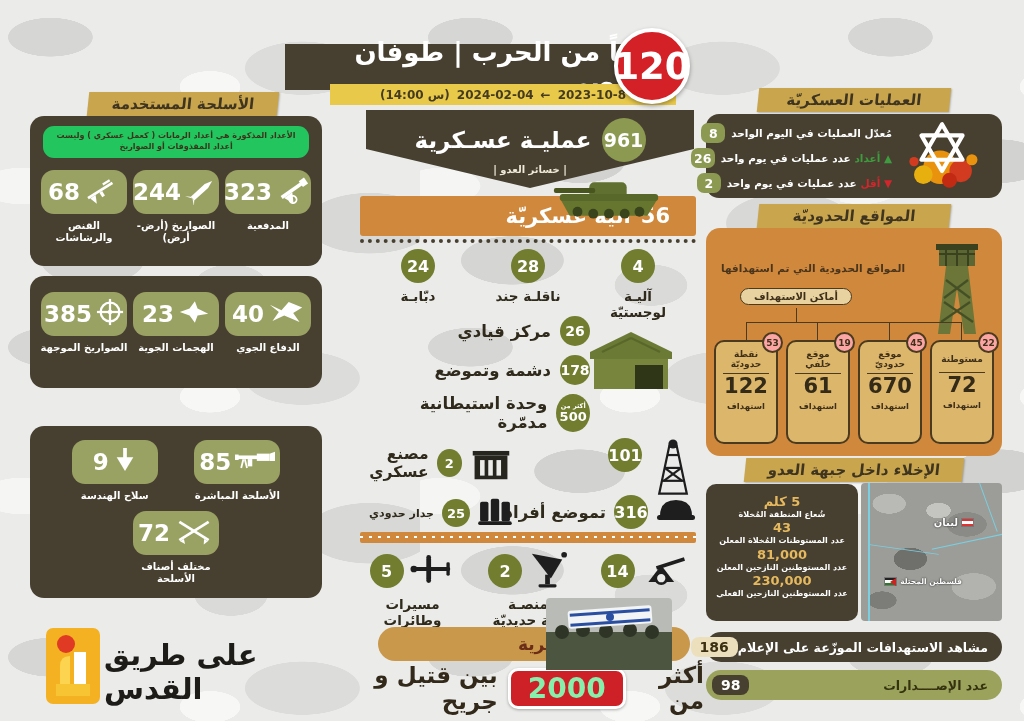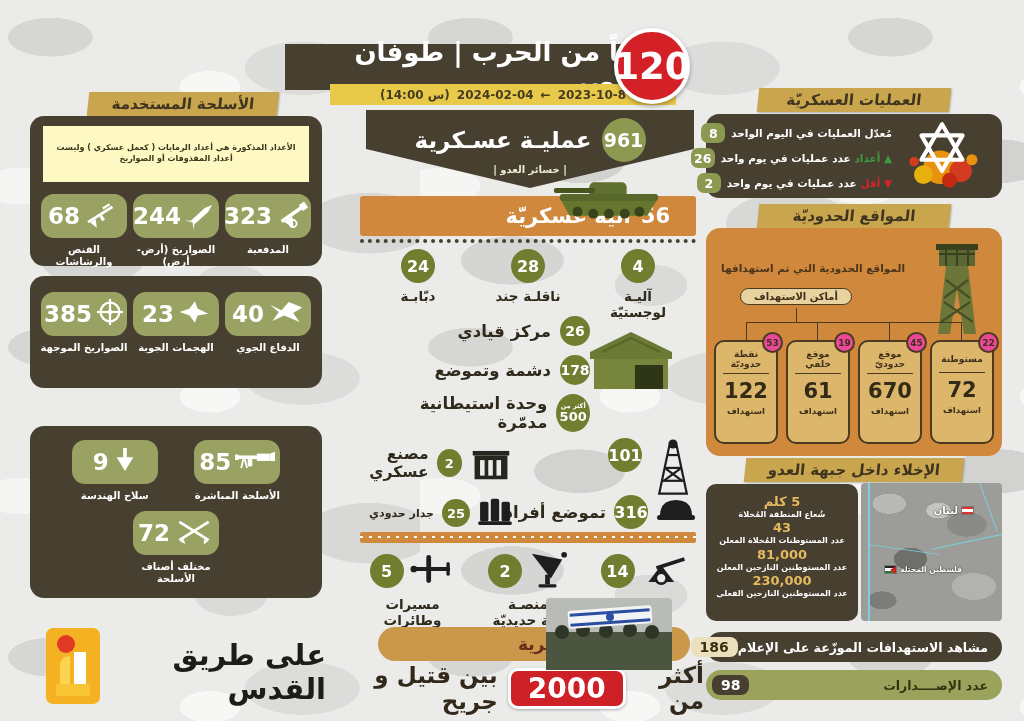--- a/index.html
+++ b/index.html
@@ -30,22 +30,22 @@
     box-shadow:0 2px 4px rgba(0,0,0,.35); z-index:3; }
   .date-bar{ left:330px; top:84px; width:346px; height:21px; background:#e9c94a;
     color:#443b20; font-size:12px; font-weight:bold; gap:7px; }
 
   
   .gold-head{ background:#c9a64e; color:#3e3420; font-weight:bold; text-align:center;
     font-size:15px; height:24px; transform:skewX(-6deg); box-shadow:1px 1px 2px rgba(0,0,0,.25); }
 
   
   .panel{ border-radius:14px; }
-  .note-pill{ margin:10px 13px 4px; background:#fef9c3; border-radius:0; font-size:8px;
-    color:#3d341c; text-align:center; padding:17px 6px; font-weight:bold; line-height:1.35; }
+  .note-pill{ margin:10px 13px 4px; background:#22c55e; border-radius:11px; font-size:8px;
+    color:#3d341c; text-align:center; padding:5px 6px; font-weight:bold; line-height:1.35; }
   .w-row{ display:flex; justify-content:space-around; align-items:flex-start; padding:8px 8px 0; }
   .w-item{ width:92px; text-align:center; }
   .w-pill{ direction:ltr; background:#9aa263; border-radius:13px; height:44px; width:86px;
     margin:0 auto; display:flex; align-items:center; justify-content:center; gap:4px; }
   .w-num{ color:#fff; font-size:23px; font-weight:bold; }
   .w-label{ font-size:10px; color:#fff; font-weight:bold; margin-top:6px; line-height:1.25; }
 
   
   .pennant{ left:366px; top:110px; width:328px; height:78px; background:#474031;
     clip-path:polygon(0 0,100% 0,100% 50%,50% 100%,0 50%); text-align:center; padding-top:8px; }
@@ -78,21 +78,21 @@
     background-size:100% 2px; background-position:0 4px; background-repeat:no-repeat; }
   .bot-row{ left:360px; top:551px; width:336px; display:flex; justify-content:space-between; }
   .bot-col{ width:105px; text-align:center; }
   .bot-top{ direction:ltr; display:flex; align-items:center; justify-content:center; gap:6px; height:40px; }
   .losses-banner{ left:378px; top:627px; width:312px; height:34px; background:#c9984b;
     border-radius:17px; display:flex; align-items:center; justify-content:center;
     padding-left:120px; color:#6b2d18; font-size:17px; font-weight:bold; }
   .losses-line{ left:352px; top:662px; width:352px; display:flex; align-items:center;
     justify-content:center; gap:10px; }
   .losses-txt{ font-size:23px; font-weight:bold; color:#33291a; }
-  .red-box{ background:#ce2127; border:3px solid #fff; border-radius:10px; color:#ffffff;
+  .red-box{ background:#ce2127; border:3px solid #fff; border-radius:10px; color:#86efac;
     font-size:28px; font-weight:bold; padding:1px 17px; box-shadow:0 1px 3px rgba(0,0,0,.3); }
 
   
   .ops-panel{ left:706px; top:114px; width:296px; height:84px; border-radius:13px; }
   .ops-rows{ position:absolute; left:10px; top:9px; width:176px; display:flex;
     flex-direction:column; gap:5px; }
   .ops-row{ display:flex; align-items:center; justify-content:space-between; gap:6px; }
   .ops-row .lbl{ font-size:10.5px; color:#fff; font-weight:bold; white-space:nowrap; }
   .sq-num{ background:#8c9951; color:#fff; border-radius:7px; min-width:24px; height:20px;
     display:inline-flex; align-items:center; justify-content:center; font-size:12.5px; font-weight:bold;
@@ -103,56 +103,56 @@
     font-size:10.5px; font-weight:bold; color:#4a351c; }
   .sites-pill{ position:absolute; right:150px; top:60px; width:112px; background:#e8d2a0;
     border:1.5px solid #4a3a20; border-radius:12px; font-size:10px; font-weight:bold;
     color:#3f301a; text-align:center; padding:2px 0; }
   .tree-v{ position:absolute; border-right:1.5px solid #4a3a20; }
   .tree-h{ position:absolute; border-top:1.5px solid #4a3a20; }
   .cards-row{ position:absolute; left:8px; top:112px; width:280px; display:flex; gap:8px; }
   .site-card{ position:relative; width:64px; height:104px; background:#dcb66b;
     border:2px solid #4a3a20; border-radius:10px; text-align:center; padding-top:7px; }
   .site-badge{ position:absolute; top:-10px; right:-7px; width:21px; height:21px; border-radius:50%;
-    background:#ec4899; border:2px solid #4a3a20; font-size:9px; font-weight:bold; color:#3f301a;
+    background:#fca5a5; border:2px solid #4a3a20; font-size:9px; font-weight:bold; color:#3f301a;
     display:flex; align-items:center; justify-content:center; }
   .site-type{ font-size:9px; font-weight:bold; color:#3f301a; border-bottom:1.5px solid #4a3a20;
     margin:0 7px; padding-bottom:4px; min-height:24px; display:flex; align-items:center; justify-content:center; }
-  .site-val{ font-size:21px; font-weight:bold; color:#332a18; margin-top:5px; }
+  .site-val{ font-size:21px; font-weight:bold; color:#332a18; }
   .site-unit{ font-size:8.5px; font-weight:bold; color:#3f301a; margin-top:3px; }
   .evac-panel{ left:706px; top:484px; width:152px; height:137px; border-radius:10px; padding:11px 9px; text-align:center; }
   .ev-val{ color:#e6b95e; font-size:13px; font-weight:bold; line-height:1.15; }
   .ev-lbl{ color:#fff; font-size:8px; font-weight:bold; line-height:1.3; margin-bottom:1px; }
   .map{ left:861px; top:483px; width:141px; height:138px; border-radius:4px; overflow:hidden;
     background-color:#9c9c98;
     background-image:
       radial-gradient(ellipse 30px 18px at 20% 15%, #b9b9b5 55%, transparent 56%),
       radial-gradient(ellipse 36px 22px at 75% 30%, #8a8a86 55%, transparent 56%),
       radial-gradient(ellipse 30px 20px at 35% 55%, #6f6f6b 55%, transparent 56%),
       radial-gradient(ellipse 40px 24px at 80% 75%, #b2b2ae 55%, transparent 56%),
       radial-gradient(ellipse 26px 16px at 15% 85%, #7c7c78 55%, transparent 56%),
       radial-gradient(ellipse 22px 14px at 55% 20%, #c4c4c0 55%, transparent 56%);
   }
   .coast{ position:absolute; left:7px; top:0; height:100%; border-left:2px solid #7ad0e0; }
   .border-line{ position:absolute; border-top:1.5px solid #7ad0e0; }
   .map-lbl{ position:absolute; color:#fff; font-weight:bold; text-shadow:0 0 2px #000;
-    display:flex; align-items:center; gap:3px; }
+    display:flex; align-items:center; gap:3px;margin-top:12px; }
   .flag{ display:inline-block; width:13px; height:9px; border:0.5px solid #777; }
   .lb-flag{ background:linear-gradient(#d33 0 30%, #fff 30% 70%, #d33 70% 100%); }
   .ps-flag{ position:relative; background:linear-gradient(#222 0 33%, #fff 33% 66%, #2a7a2a 66% 100%); }
   .ps-flag::after{ content:""; position:absolute; right:0; top:0; border-top:4.5px solid transparent;
     border-bottom:4.5px solid transparent; border-right:6px solid #c22; }
   .media-bar{ left:706px; top:632px; width:296px; height:30px; border-radius:15px;
     display:flex; align-items:center; justify-content:space-between; padding:0 6px; }
   .media-bar .txt{ font-size:12.5px; font-weight:bold; padding-right:8px; white-space:nowrap; }
   .badge{ border-radius:8px; font-size:14px; font-weight:bold; padding:2px 9px; }
 
   
-  .slogan{ left:116px; top:638px; width:210px; font-size:29px; font-weight:bold; color:#1e1c19;
-    text-align:right; }
+  .slogan{ left:104px; top:638px; width:210px; font-size:29px; font-weight:bold; color:#1e1c19;
+    text-align:left; }
 </style>
 </head>
 <body>
 
 <div class="canvas">
 
   <div class="abs title-bar dark ctr">
     <span>يوماً من الحرب | طوفان الأقصى</span>
   </div>
   <div class="abs days-circle ctr">

